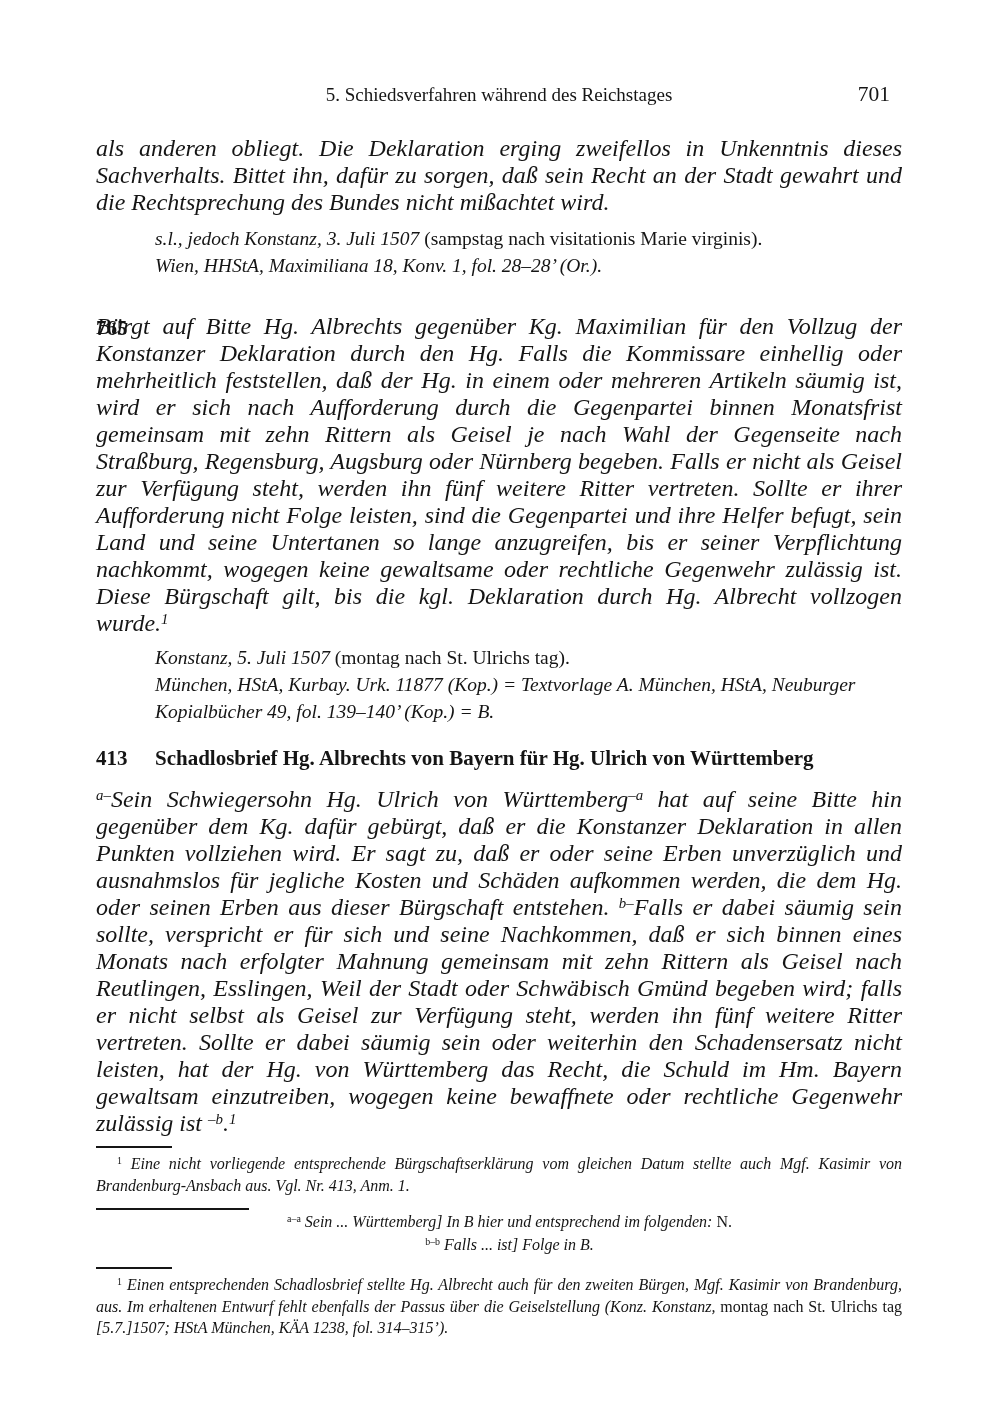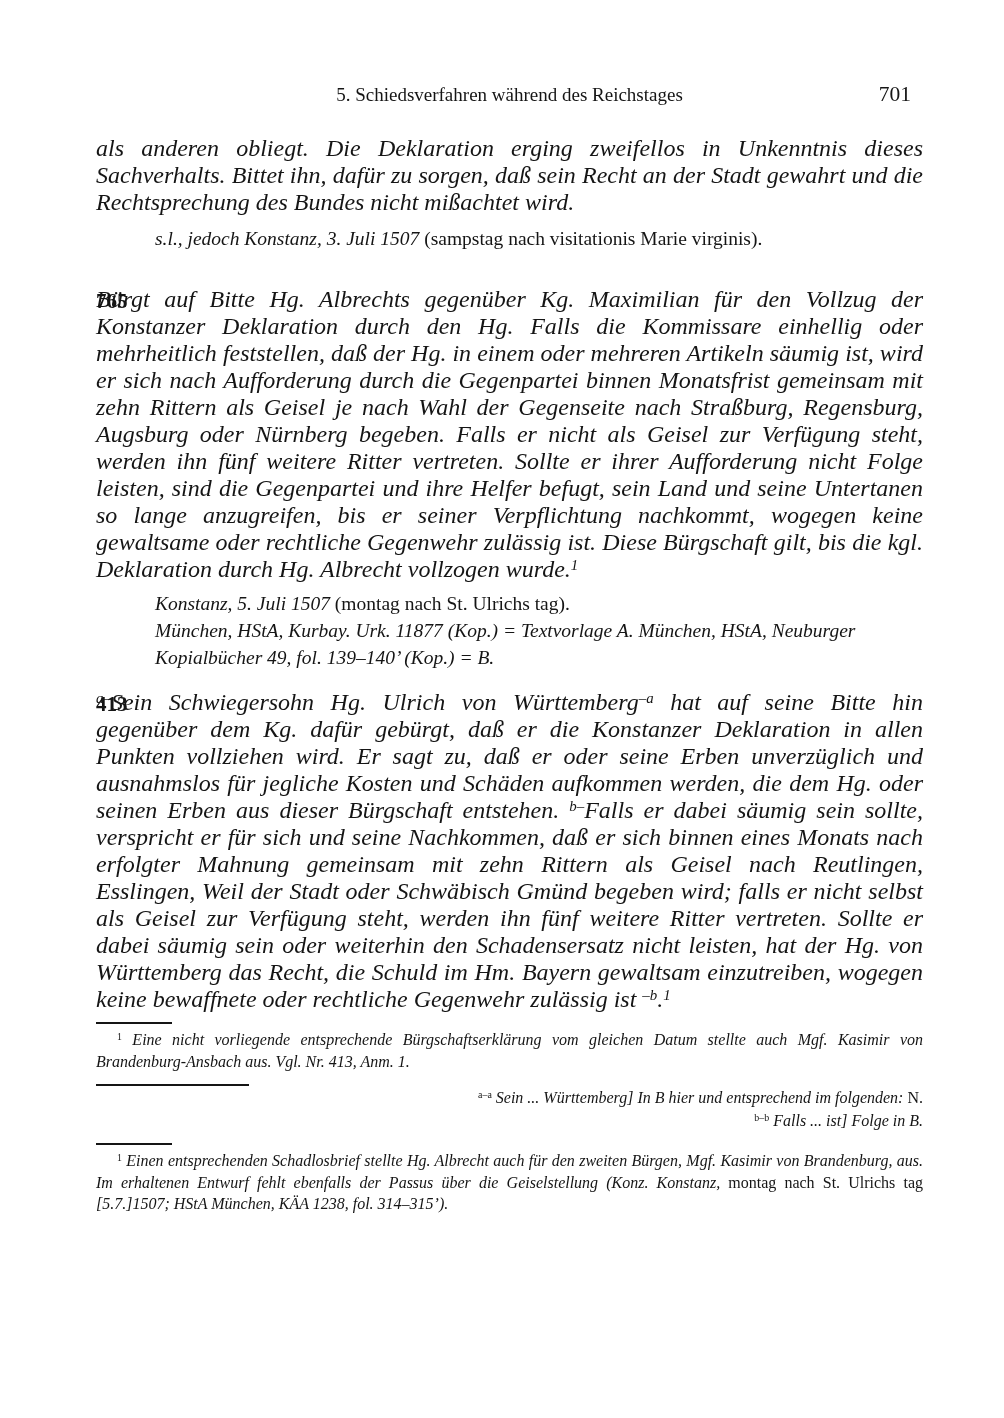--- a/index.html
+++ b/index.html
@@ -12,21 +12,21 @@
   }
   body {
     font-family: "Liberation Serif", "DejaVu Serif", serif;
     color: #151515;
   }
   .page {
     position: relative;
     box-sizing: border-box;
     width: 1004px;
     height: 1414px;
-    padding: 84px 81px 0 96px;
+    padding: 84px 102px 0 96px;
   }
   
   .running-header {
     position: relative;
     height: 28px;
     font-size: 19px;
     text-align: center;
   }
   .running-header .section-title { display: inline-block; }
   .running-header .page-number {
@@ -79,21 +79,21 @@
   .fn-group { margin-top: 12px; }
   .fn-group:first-child { margin-top: 0; }
   .fn-par {
     margin: 5px 0 0 0;
     font-size: 16px;
     line-height: 21.5px;
     text-align: justify;
     text-indent: 21px;
     hyphens: none;
   }
-  .fn-par.variant-line { text-align: right; margin-top: 1px; }
+  .fn-par.variant-line { text-align: center; margin-top: 1px; }
   
   .seg-i { font-style: italic; }
   .seg-r { font-style: normal; }
   .seg-sup-i {
     font-style: italic;
     font-size: 0.62em;
     vertical-align: 0.5em;
     line-height: 0;
   }
   .seg-sup-r {
@@ -110,35 +110,37 @@
 
   <div class="running-header">
     <span class="section-title">5. Schiedsverfahren während des Reichstages</span>
     <span class="page-number">701</span>
   </div>
 
   <div class="body-par intro-par"><span class="seg-i">als anderen obliegt. Die Deklaration erging zweifellos in Unkenntnis dieses Sachverhalts. Bittet ihn, dafür zu sorgen, daß sein Recht an der Stadt gewahrt und die Rechtsprechung des Bundes nicht mißachtet wird.</span></div>
 
   <div class="citation citation-1">
     <div class="citation-line"><span class="seg-i">s.l., jedoch Konstanz, 3. Juli 1507 </span><span class="seg-r">(sampstag nach visitationis Marie virginis).</span></div>
+    <div class="citation-line"><span class="seg-i">Wien, HHStA, Maximiliana 18, Konv. 1, fol. 28–28’ (Or.).</span></div>
   </div>
 
   <div class="entry-heading heading-412">
     <span class="entry-num">765</span>
   </div>
 
   <div class="body-par entry-body-412"><span class="seg-i">Bürgt auf Bitte Hg. Albrechts gegenüber Kg. Maximilian für den Vollzug der Konstanzer Deklaration durch den Hg. Falls die Kommissare einhellig oder mehrheitlich feststellen, daß der Hg. in einem oder mehreren Artikeln säumig ist, wird er sich nach Aufforderung durch die Gegenpartei binnen Monatsfrist gemeinsam mit zehn Rittern als Geisel je nach Wahl der Gegenseite nach Straßburg, Regensburg, Augsburg oder Nürnberg begeben. Falls er nicht als Geisel zur Verfügung steht, werden ihn fünf weitere Ritter vertreten. Sollte er ihrer Aufforderung nicht Folge leisten, sind die Gegenpartei und ihre Helfer befugt, sein Land und seine Untertanen so lange anzugreifen, bis er seiner Verpflichtung nachkommt, wogegen keine gewaltsame oder rechtliche Gegenwehr zulässig ist. Diese Bürgschaft gilt, bis die kgl. Deklaration durch Hg. Albrecht vollzogen wurde.</span><span class="seg-sup-i">1</span></div>
 
   <div class="citation citation-2">
     <div class="citation-line"><span class="seg-i">Konstanz, 5. Juli 1507 </span><span class="seg-r">(montag nach St. Ulrichs tag).</span></div>
     <div class="citation-line"><span class="seg-i">München, HStA, Kurbay. Urk. 11877 (Kop.) = Textvorlage A. München, HStA, Neuburger Kopialbücher 49, fol. 139–140’ (Kop.) = B.</span></div>
   </div>
 
   <div class="entry-heading heading-413">
     <span class="entry-num">413</span>
+    <span class="entry-title">Schadlosbrief Hg. Albrechts von Bayern für Hg. Ulrich von Württemberg</span>
   </div>
 
   <div class="body-par entry-body-413"><span class="seg-sup-i">a–</span><span class="seg-i">Sein Schwiegersohn Hg. Ulrich von Württemberg</span><span class="seg-sup-i">–a</span><span class="seg-i"> hat auf seine Bitte hin gegenüber dem Kg. dafür gebürgt, daß er die Konstanzer Deklaration in allen Punkten vollziehen wird. Er sagt zu, daß er oder seine Erben unverzüglich und ausnahmslos für jegliche Kosten und Schäden aufkommen werden, die dem Hg. oder seinen Erben aus dieser Bürgschaft entstehen. </span><span class="seg-sup-i">b–</span><span class="seg-i">Falls er dabei säumig sein sollte, verspricht er für sich und seine Nachkommen, daß er sich binnen eines Monats nach erfolgter Mahnung gemeinsam mit zehn Rittern als Geisel nach Reutlingen, Esslingen, Weil der Stadt oder Schwäbisch Gmünd begeben wird; falls er nicht selbst als Geisel zur Verfügung steht, werden ihn fünf weitere Ritter vertreten. Sollte er dabei säumig sein oder weiterhin den Schadensersatz nicht leisten, hat der Hg. von Württemberg das Recht, die Schuld im Hm. Bayern gewaltsam einzutreiben, wogegen keine bewaffnete oder rechtliche Gegenwehr zulässig ist </span><span class="seg-sup-i">–b</span><span class="seg-i">.</span><span class="seg-sup-i">1</span></div>
 
   <div class="footnotes">
 
     <div class="fn-group">
       <div class="fn-rule fn-rule-short"></div>
       <p class="fn-par"><span class="seg-sup-r">1</span><span class="seg-i"> Eine nicht vorliegende entsprechende Bürgschaftserklärung vom gleichen Datum stellte auch Mgf. Kasimir von Brandenburg-Ansbach aus. Vgl. Nr. 413, Anm. 1.</span></p>
     </div>

